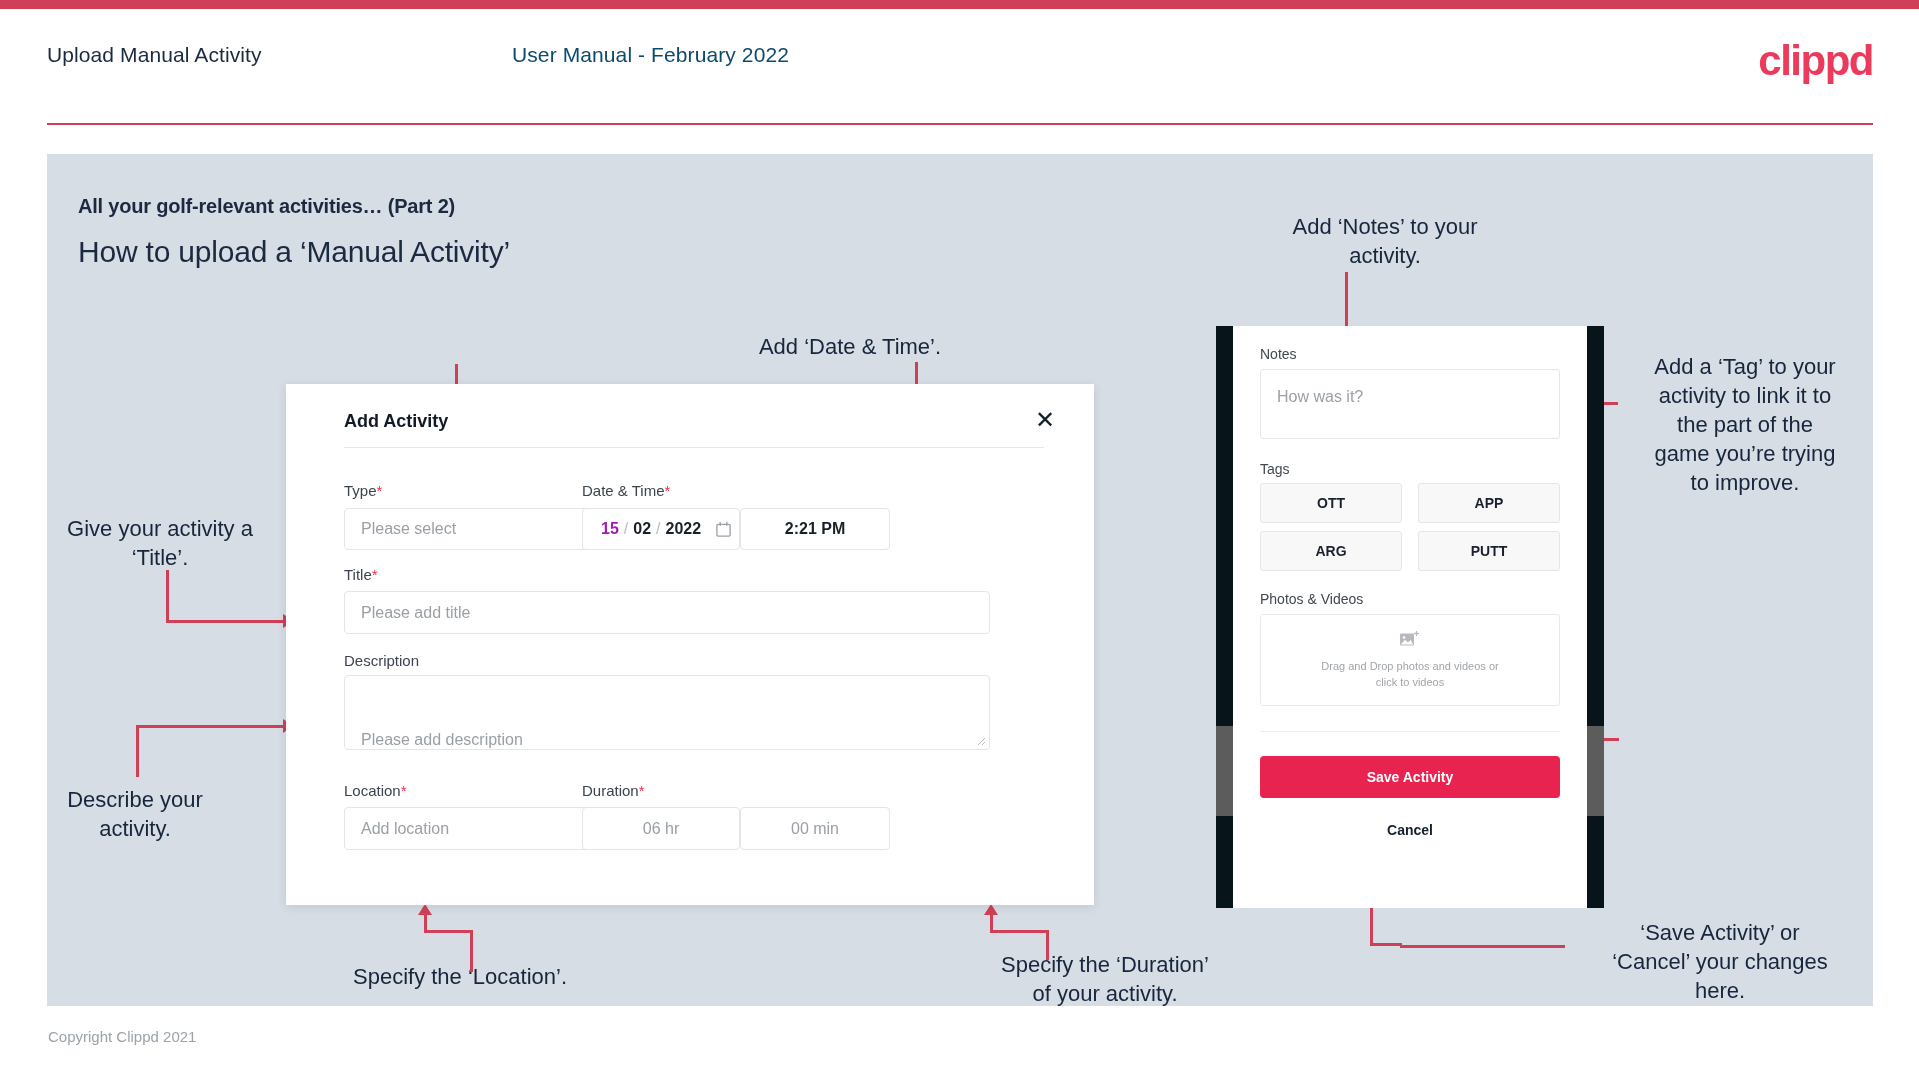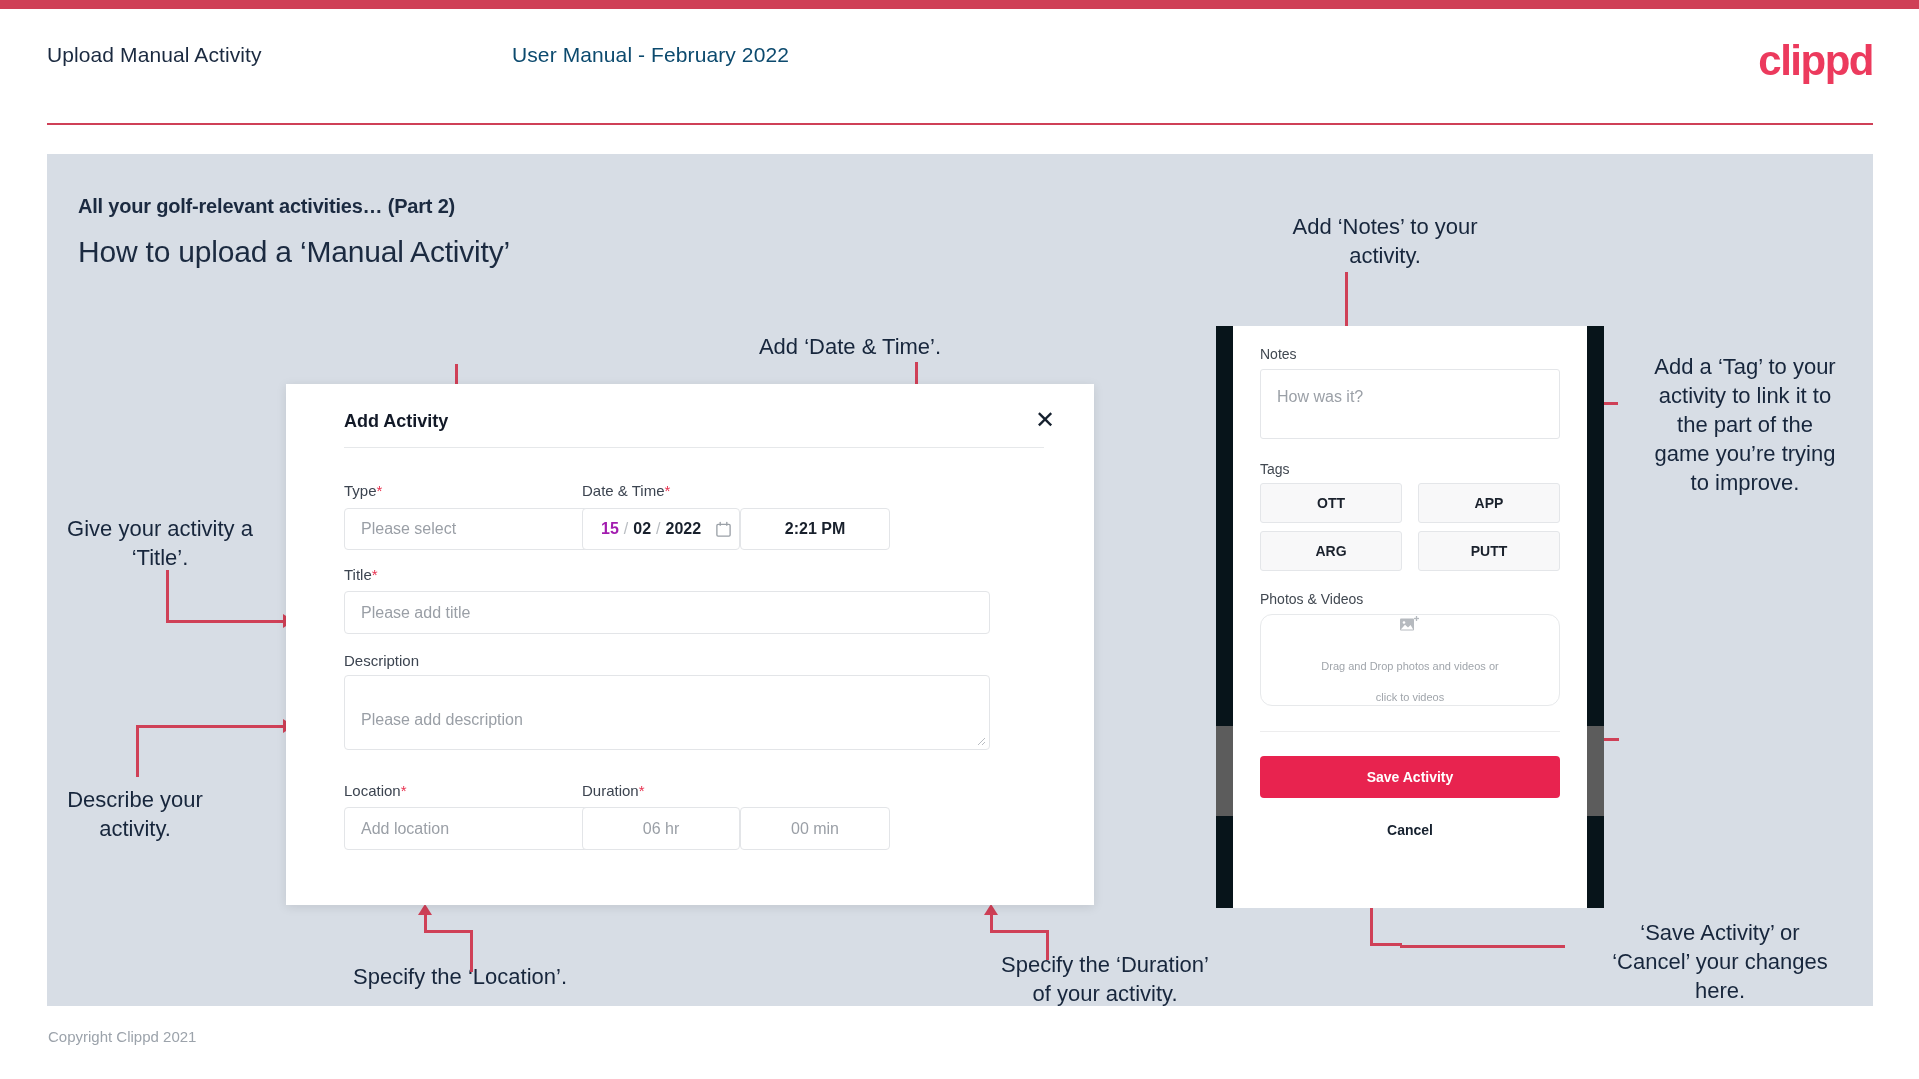--- a/index.html
+++ b/index.html
@@ -128,22 +128,22 @@
   .p-box {
     position: absolute; border: 1px solid #e4e6e9; background: #fff; border-radius: 3px;
   }
   .p-ph { position: absolute; font-size: 16px; color: #9ba0a7; }
   .tag {
     position: absolute; border: 1px solid #e4e6e9; background: #f8f8f9; border-radius: 3px;
     display: flex; align-items: center; justify-content: center;
     font-size: 14px; font-weight: 700; color: #1b222d; cursor: pointer;
   }
   .dz {
-    position: absolute; border: 1px solid #e7e9eb; background: #fff; border-radius: 12px;
-    display: flex; flex-direction: column; align-items: center; justify-content: space-between;
+    position: absolute; border: 1px solid #e7e9eb; background: #fff; border-radius: 3px;
+    display: flex; flex-direction: column; align-items: center; justify-content: center;
   }
   .dz-txt { font-size: 11px; color: #a0a5ab; text-align: center; line-height: 16px; }
   .p-rule { position: absolute; height: 1px; background: #ededee; }
   .save-btn {
     position: absolute; background: #e8234f; border-radius: 4px;
     display: flex; align-items: center; justify-content: center;
     color: #fff; font-size: 14px; font-weight: 700; cursor: pointer;
   }
   .cancel-btn {
     position: absolute; text-align: center; font-size: 14px; font-weight: 700;
@@ -273,21 +273,21 @@
     </div>
 
     <div class="fld-label" style="left:58px; top:182px;">
       <span>Title</span><span class="req">*</span>
     </div>
     <div class="inp" style="left:58px; top:207px; width:646px; height:43px;">
       <span>Please add title</span>
     </div>
 
     <div class="fld-label" style="left:58px; top:268px;">Description</div>
-    <div class="inp" style="left:58px; top:291px; width:646px; height:75px; align-items:center; padding-top:14px; position:absolute;">
+    <div class="inp" style="left:58px; top:291px; width:646px; height:75px; align-items:flex-end; padding-top:14px; position:absolute;">
       <span>Please add description</span>
       <svg style="position:absolute; right:3px; bottom:3px;" width="10" height="10" viewBox="0 0 10 10">
         <line x1="9" y1="2" x2="2" y2="9" stroke="#b9bdc2" stroke-width="1"></line>
         <line x1="9" y1="6" x2="6" y2="9" stroke="#b9bdc2" stroke-width="1"></line>
       </svg>
     </div>
 
     <div class="fld-label" style="left:58px; top:398px;">
       <span>Location</span><span class="req">*</span>
     </div>

